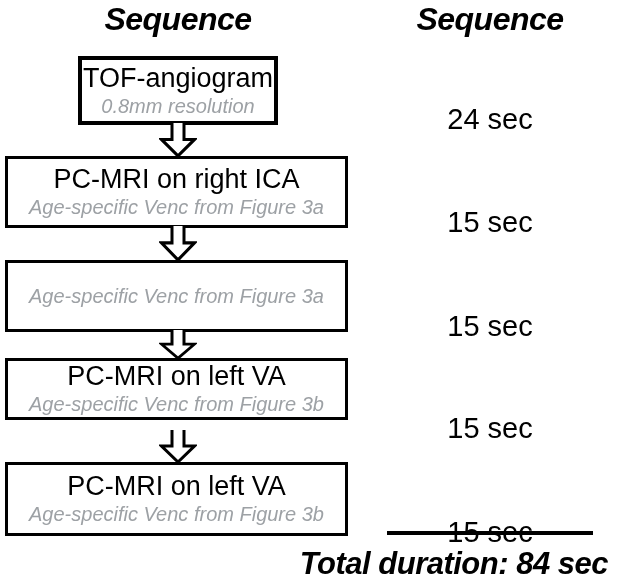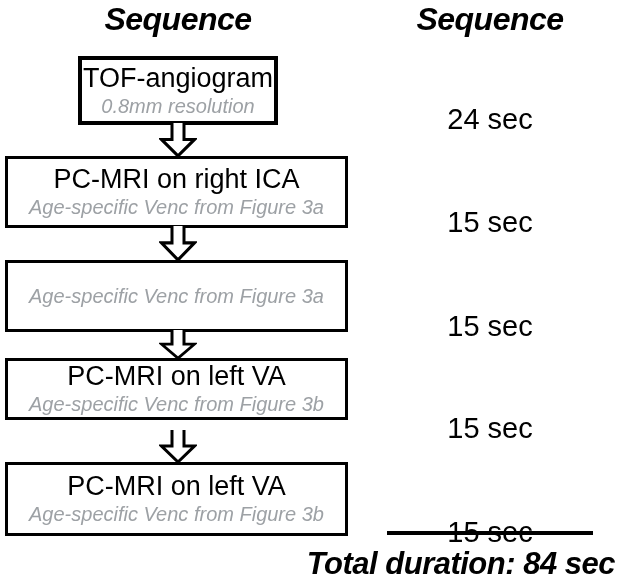--- a/index.html
+++ b/index.html
@@ -68,21 +68,21 @@
   .d2{top:171px;}
   .d3{top:275px;}
   .d4{top:377px;}
   .d5{top:481px;}
 
   .total-line{
     position:absolute;left:387px;top:531px;width:206px;height:4px;
     background:var(--divider);
   }
   .total-label{
-    position:absolute;left:292px;top:546px;width:323px;
+    position:absolute;left:285px;top:546px;width:323px;
     font-size:31px;font-weight:bold;font-style:italic;
     text-align:right;letter-spacing:-0.5px;white-space:nowrap;
   }
 </style>
 </head>
 <body>
 
 <div class="canvas">
 
   <div class="col-header hdr-seq">Sequence</div>

